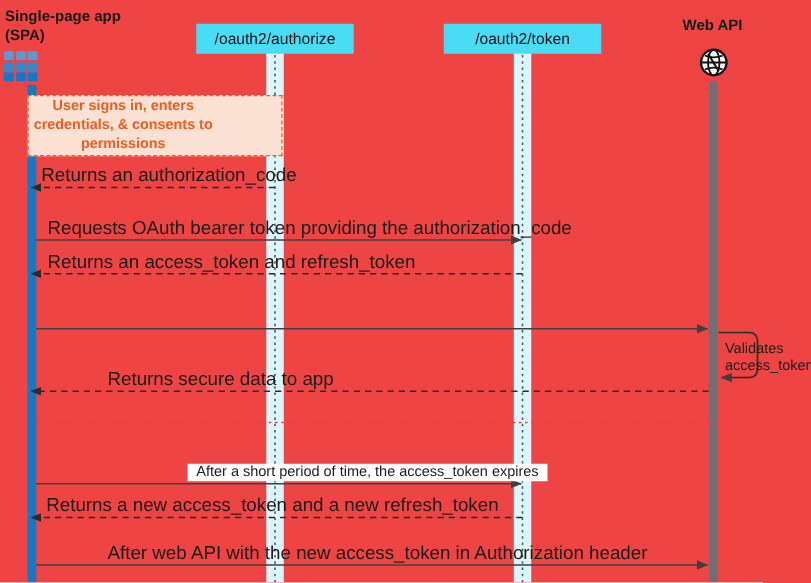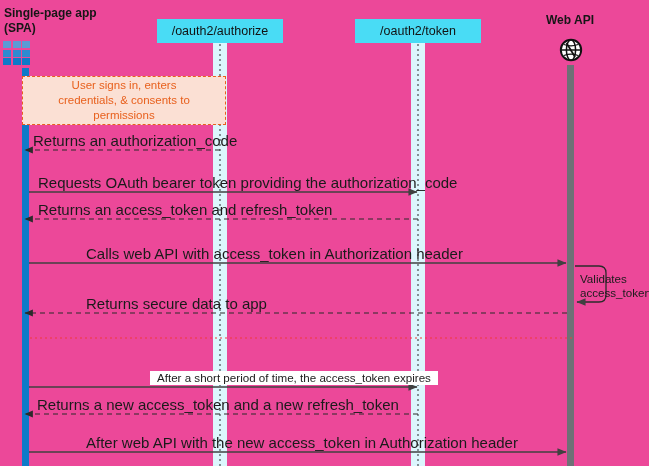--- a/index.html
+++ b/index.html
@@ -8,21 +8,21 @@
     padding: 0;
     background: #ffffff;
   }
   body {
     font-family: "Liberation Sans", sans-serif;
   }
   #diagram {
     position: relative;
     width: 649px;
     height: 466px;
-    background: #ec4899;
+    background: #ef4444;
     overflow: hidden;
   }
   svg.layer {
     position: absolute;
     left: 0;
     top: 0;
     width: 649px;
     height: 466px;
   }
 
@@ -71,25 +71,25 @@
 
   
   .note-box {
     position: absolute;
     background: #fbe0d4;
     border: 1.6px dashed #e8601d;
     box-sizing: border-box;
     color: #e8601d;
     font-size: 11.5px;
     line-height: 15px;
-    font-weight: normal;
+    font-weight: bold;
     text-align: center;
     display: flex;
     align-items: center;
-    justify-content: center;
+    justify-content: flex-start;
     padding: 2px 4px;
   }
   .note-box span { display: block; }
 
   
   .msg-label {
     position: absolute;
     color: #1b1b1b;
     font-size: 15px;
     line-height: 14px;
@@ -198,21 +198,20 @@
       <span>permissions</span>
     </div>
   </div>
 
   <div class="msg-label" style="left:33px; top:134px;">Returns an authorization_code</div>
 
   <div class="msg-label" style="left:38px; top:176px;">Requests OAuth bearer token providing the authorization_code</div>
 
   <div class="msg-label" style="left:38px; top:203px;">Returns an access_token and refresh_token</div>
 
-  <div class="msg-label" style="left:86px; top:247px;">Calls web API with access_token in Authorization header</div>
 
   <div class="msg-label" style="left:86px; top:297px;">Returns secure data to app</div>
 
 
   <div class="msg-label" style="left:37px; top:398px;">Returns a new access_token and a new refresh_token</div>
 
   <div class="msg-label" style="left:86px; top:436px;">After web API with the new access_token in Authorization header</div>
 
   <div class="self-label" style="left:580px; top:272px; text-align:left;">
     <div>Validates</div>

